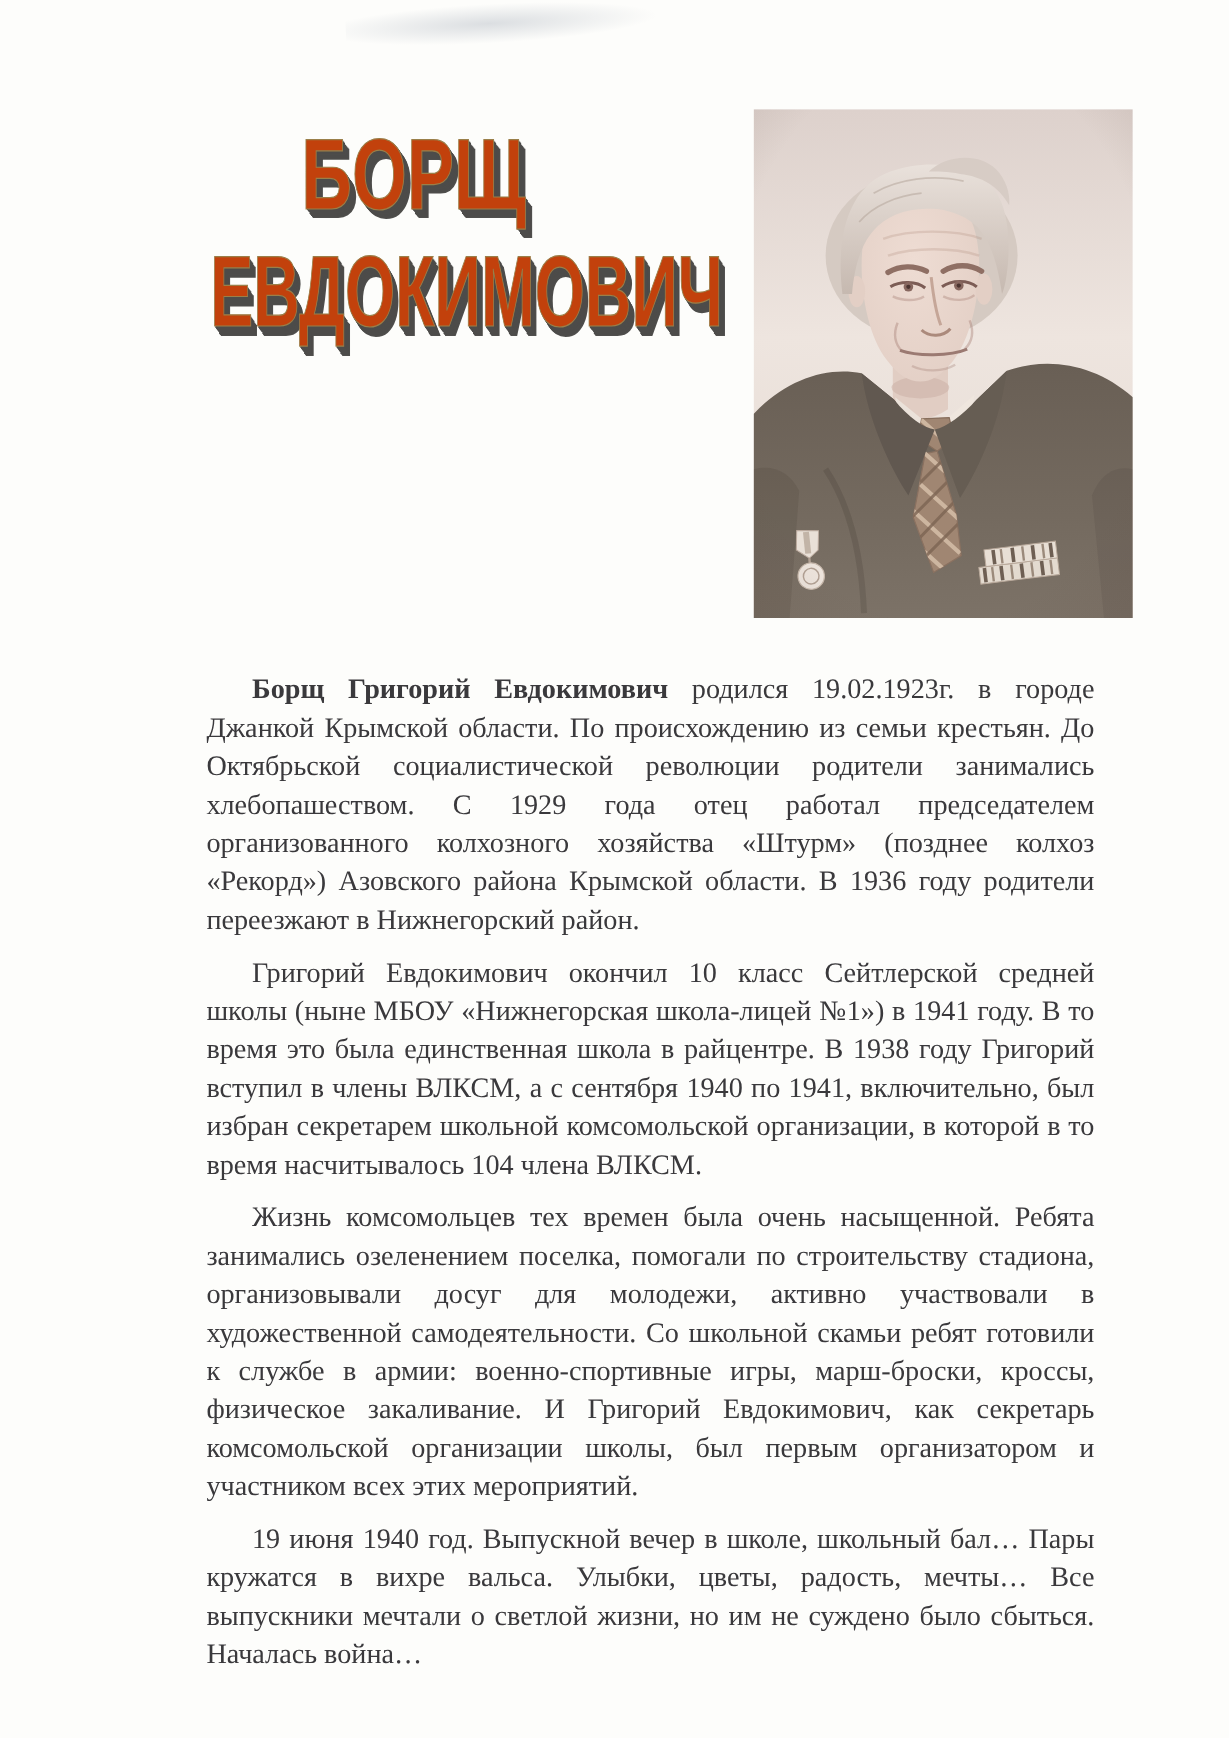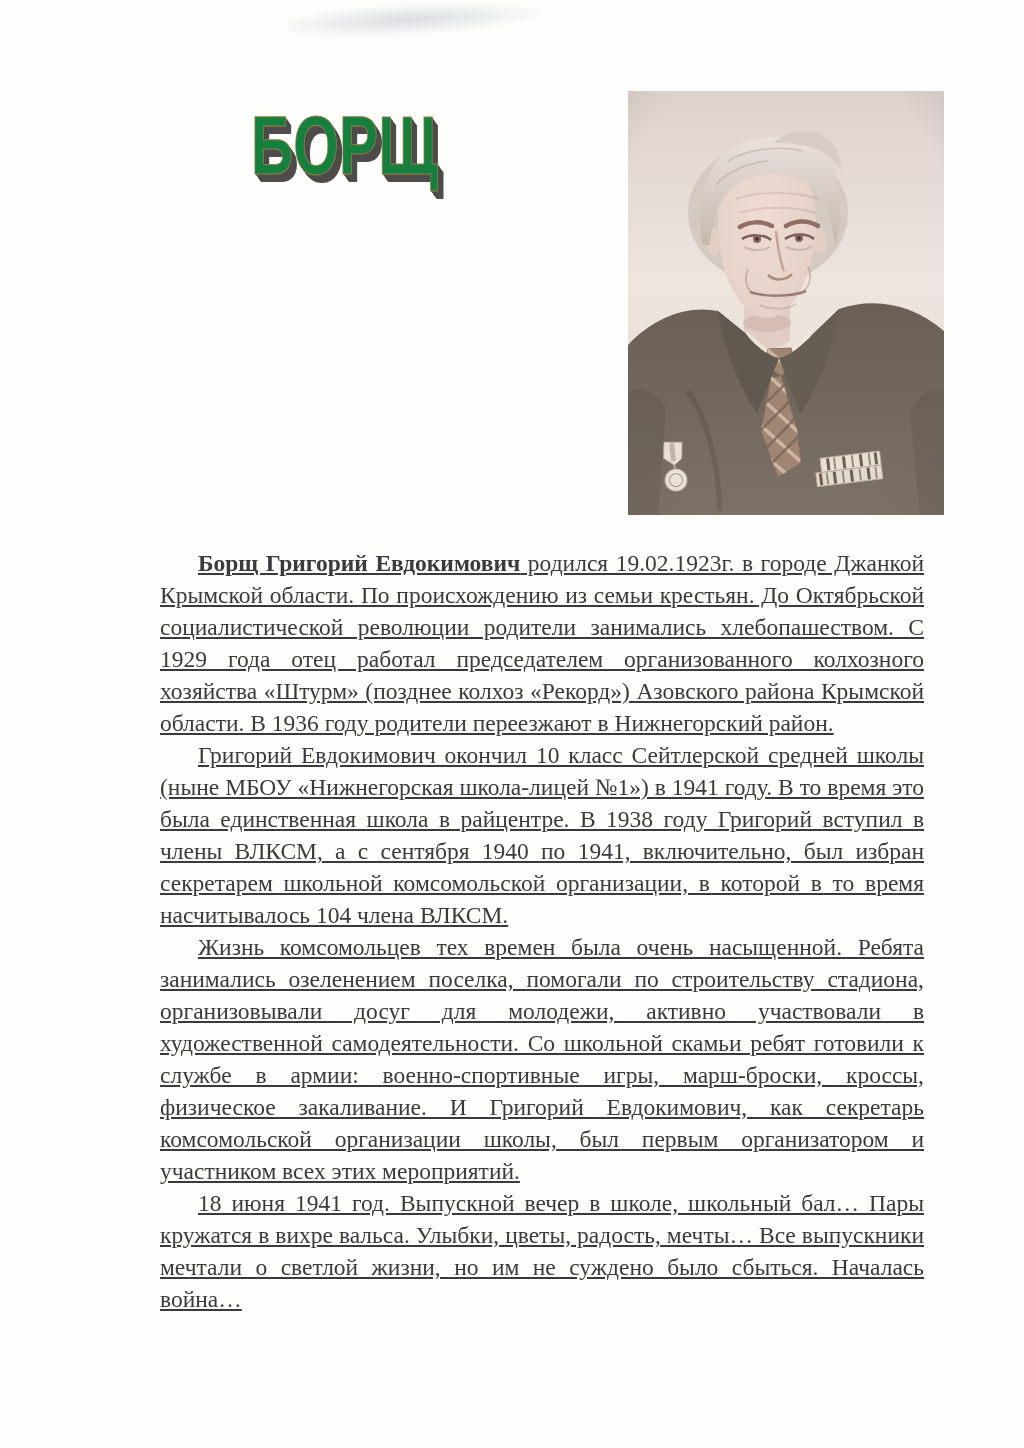--- a/index.html
+++ b/index.html
@@ -32,21 +32,21 @@
   }
   
   .title {
     position: absolute;
     left: 55px;
     top: 96px;
     width: 580px;
     text-align: center;
     font-family: "Liberation Sans", sans-serif;
     font-weight: bold;
-    color: #15803d;
+    color: #c2410c;
   }
   .title-line {
     height: 98px;
     line-height: 98px;
     font-size: 84px;
     white-space: nowrap;
   }
   .title-line .tl {
     display: inline-block;
     transform: scaleX(0.70);
@@ -74,35 +74,35 @@
     left: 160px;
     top: 547px;
     width: 764px;
     font-size: 23.5px;
     line-height: 32px;
     color: #3a393c;
     text-align: justify;
     text-justify: inter-word;
   }
   .bodytext p {
-    margin: 0;
+    margin: 12px;
     text-indent: 38px;
-    text-decoration: underline;
   }
   .bodytext .lead { font-weight: bold; }
 </style>
 </head>
 <body>
 
 <div class="page">
 
   <div class="smudge"></div>
 
   <div class="title">
     <div class="title-line"><span class="tl">БОРЩ</span></div>
+    <div class="title-line"><span class="tl narrow">ЕВДОКИМОВИЧ</span></div>
   </div>
 
   <div class="photo">
     <svg viewBox="0 0 316 424" width="316" height="424" xmlns="http://www.w3.org/2000/svg">
       <defs>
         <linearGradient id="bgG" x1="0" y1="0" x2="0" y2="1">
           <stop offset="0" stop-color="#ddd1cc"></stop>
           <stop offset="0.45" stop-color="#eee5df"></stop>
           <stop offset="1" stop-color="#e4d9d1"></stop>
         </linearGradient>
@@ -207,16 +207,16 @@
       </g>
 
       <rect width="316" height="424" fill="url(#vig)"></rect>
     </svg>
   </div>
 
   <div class="bodytext">
     <p><span class="lead">Борщ Григорий Евдокимович</span><span> родился 19.02.1923г. в городе Джанкой Крымской области. По происхождению из семьи крестьян. До Октябрьской социалистической революции родители занимались хлебопашеством. С 1929 года отец работал председателем организованного колхозного хозяйства «Штурм» (позднее колхоз «Рекорд») Азовского района Крымской области. В 1936 году родители переезжают в Нижнегорский район.</span></p>
     <p><span class="lead"></span><span>Григорий Евдокимович окончил 10 класс Сейтлерской средней школы (ныне МБОУ «Нижнегорская школа-лицей №1») в 1941 году. В то время это была единственная школа в райцентре. В 1938 году Григорий вступил в члены ВЛКСМ, а с сентября 1940 по 1941, включительно, был избран секретарем школьной комсомольской организации, в которой в то время насчитывалось 104 члена ВЛКСМ.</span></p>
     <p><span class="lead"></span><span>Жизнь комсомольцев тех времен была очень насыщенной. Ребята занимались озеленением поселка, помогали по строительству стадиона, организовывали досуг для молодежи, активно участвовали в художественной самодеятельности. Со школьной скамьи ребят готовили к службе в армии: военно-спортивные игры, марш-броски, кроссы, физическое закаливание. И Григорий Евдокимович, как секретарь комсомольской организации школы, был первым организатором и участником всех этих мероприятий.</span></p>
-    <p><span class="lead"></span><span>18 июня 1941 год. Выпускной вечер в школе, школьный бал… Пары кружатся в вихре вальса. Улыбки, цветы, радость, мечты… Все выпускники мечтали о светлой жизни, но им не суждено было сбыться. Началась война…</span></p>
+    <p><span class="lead"></span><span>19 июня 1940 год. Выпускной вечер в школе, школьный бал… Пары кружатся в вихре вальса. Улыбки, цветы, радость, мечты… Все выпускники мечтали о светлой жизни, но им не суждено было сбыться. Началась война…</span></p>
   </div>
 
 </div>
 
 </body></html>

